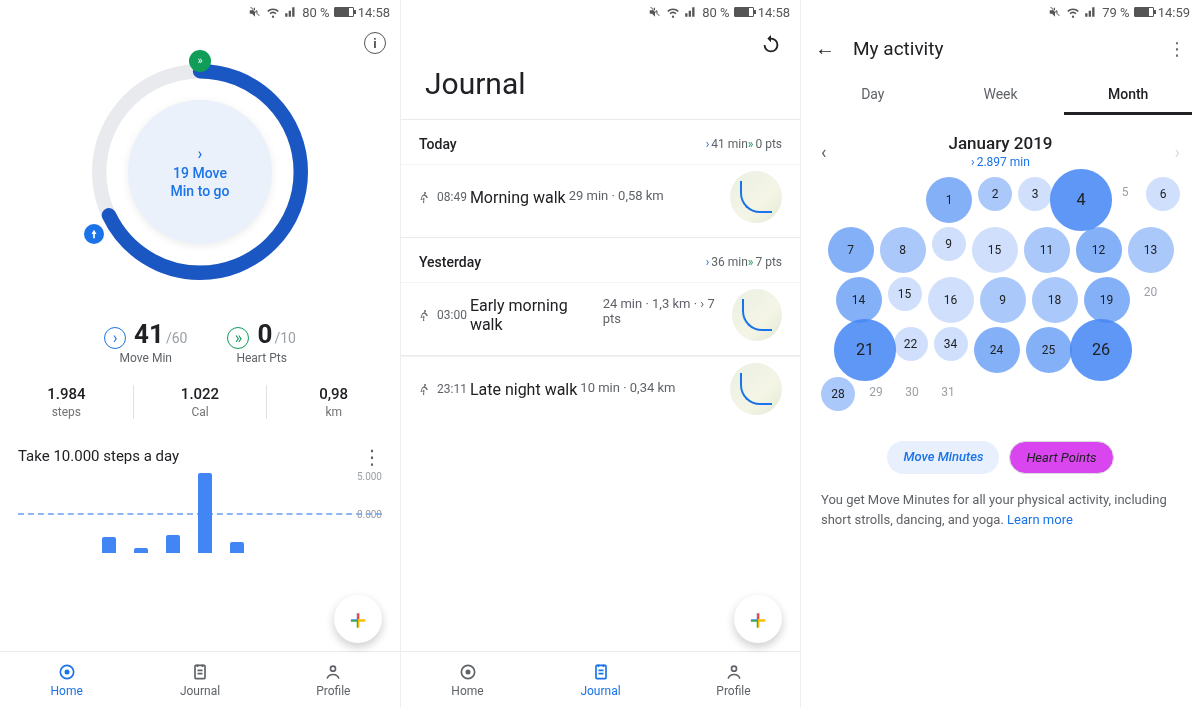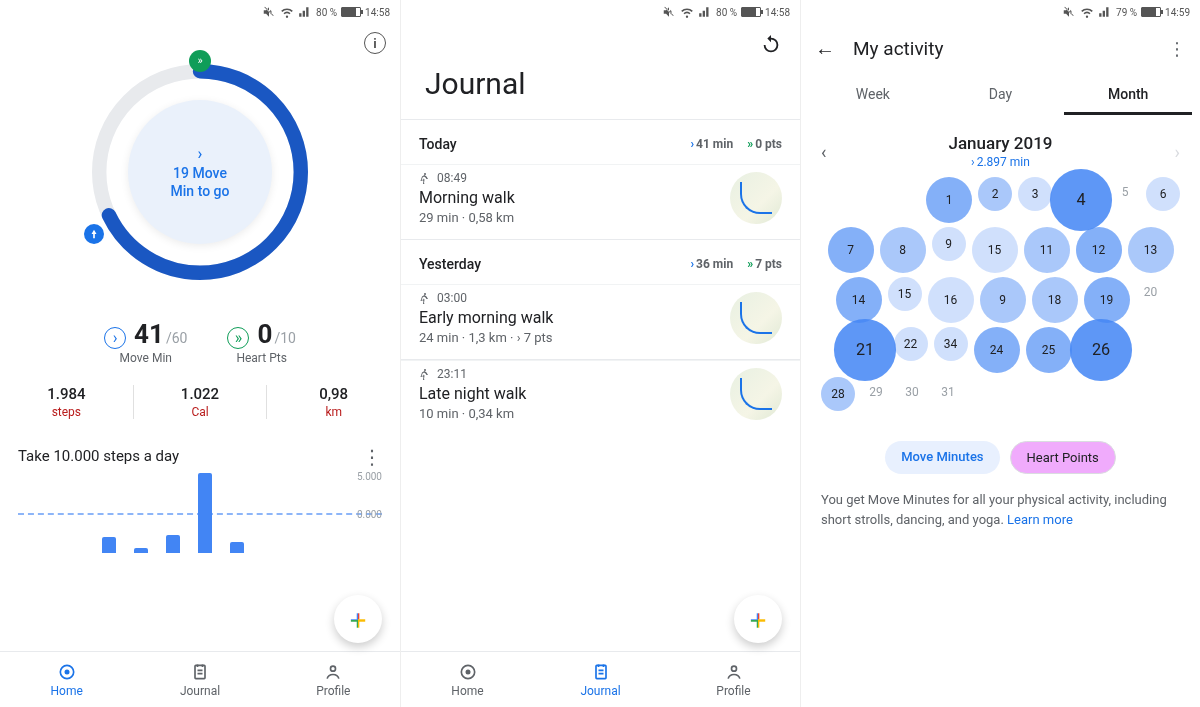--- a/index.html
+++ b/index.html
@@ -1,21 +1,21 @@
 <!DOCTYPE html>
 <html><head>
 <meta charset="utf-8">
 <style>
   * { margin:0; padding:0; box-sizing:border-box; font-family:Roboto,-apple-system,Helvetica,Arial,sans-serif; }
   body { background:#fff; width:1200px; height:707px; display:flex; overflow:hidden; }
   .screen { width:400px; height:707px; position:relative; background:#fff; display:flex; flex-direction:column; }
   .screen + .screen { border-left:1px solid #eee; }
 
   
-  .statusbar { height:24px; display:flex; justify-content:flex-end; align-items:center; gap:4px; padding:0 10px; font-size:10px; color:#555; }
+  .statusbar { height:24px; display:flex; justify-content:flex-end; align-items:center; gap:4px; padding:0 10px; font-size:13px; color:#555; }
   .statusbar svg { width:14px; height:14px; }
   .statusbar .batt { border:1px solid #555; width:20px; height:10px; position:relative; border-radius:1px;}
   .statusbar .batt::after{content:"";position:absolute;right:-3px;top:2px;width:2px;height:4px;background:#555;}
   .statusbar .batt i{display:block;height:100%;width:80%;background:#555;}
 
   
   .s1-top { position:relative; height:295px; display:flex; align-items:center; justify-content:center; }
   .info-icon{position:absolute;top:8px;right:14px;width:22px;height:22px;border:1.5px solid #555;border-radius:50%;display:flex;align-items:center;justify-content:center;font-size:13px;color:#555;font-weight:bold;}
   .ring-outer{position:relative;width:240px;height:240px;}
   .dashed-ring{position:absolute;inset:14px;border:1px dashed #0d9488;border-radius:50%;opacity:.35;}
@@ -34,21 +34,21 @@
   .cnt-ic.blue{border-color:#1a73e8;color:#1a73e8;}
   .cnt-ic.green{border-color:#0f9d58;color:#0f9d58;}
   .cnt .big{font-size:26px;font-weight:700;color:#202124;}
   .cnt .goal{font-size:14px;color:#9aa0a6;}
   .cnt .lbl{font-size:12px;color:#5f6368;margin-top:2px;}
 
   .s1-stats{display:flex;justify-content:center;gap:0;margin-top:20px;}
   .stat{flex:1;text-align:center;padding:0 10px;}
   .stat + .stat{border-left:1px solid #e0e0e0;}
   .stat .v{font-size:15px;font-weight:500;color:#202124;}
-  .stat .l{font-size:12px;color:#b91c1c;margin-top:2px;}
+  .stat .l{font-size:12px;color:#737373;margin-top:2px;}
 
   .s1-card{margin-top:28px;padding:0 18px;}
   .s1-card-head{display:flex;align-items:flex-start;justify-content:space-between;}
   .s1-card-head .t{font-size:15px;color:#202124;}
   .kebab{font-size:20px;color:#5f6368;line-height:1;}
   .s1-bars{position:relative;height:80px;margin-top:6px;}
   .s1-bars .dash{position:absolute;left:0;right:0;top:40px;border-top:2px dashed #4285f4;opacity:.6;}
   .s1-bars .bars{position:absolute;bottom:0;left:20px;right:40px;display:flex;align-items:flex-end;gap:18px;height:100%;}
   .s1-bars .bar{width:14px;background:#4285f4;border-radius:2px 2px 0 0;}
   .yl{position:absolute;right:0;font-size:10px;color:#9aa0a6;}
@@ -59,26 +59,26 @@
   .nav-item{flex:1;display:flex;flex-direction:column;align-items:center;justify-content:center;gap:2px;font-size:12px;color:#5f6368;}
   .nav-item.active{color:#1a73e8;}
   .nav-item svg{width:20px;height:20px;}
 
   
   .s2-head{display:flex;justify-content:flex-end;padding:10px 18px 0;}
   .sync-icon{width:22px;height:22px;}
   .s2-title{font-size:30px;font-weight:400;color:#202124;padding:10px 24px 18px;}
   .sec{border-top:1px solid #e8eaed;}
   .sec-h{display:flex;align-items:center;justify-content:space-between;padding:16px 18px 12px;font-size:14px;color:#202124;font-weight:500;}
-  .sec-h .right{display:flex;gap:14px;font-size:12px;color:#5f6368;font-weight:700;}
+  .sec-h .right{display:flex;font-size:12px;color:#5f6368;font-weight:400;}
   .chip-blue{color:#1a73e8;}
   .chip-green{color:#0f9d58;}
   .chev-sm{font-size:12px;margin-right:2px;}
   .entry{display:flex;align-items:center;justify-content:space-between;padding:6px 18px 14px;border-top:1px solid #f1f3f4;}
-  .entry-left{display:flex;flex-direction:column;gap:3px;}
+  .entry-left{display:flex;flex-direction:row;gap:3px;}
   .entry-row1{display:flex;align-items:center;gap:6px;font-size:12px;color:#5f6368;}
   .walk-ic{width:12px;height:12px;}
   .entry-title{font-size:16px;color:#202124;}
   .entry-sub{font-size:13px;color:#5f6368;}
   .map-thumb{width:52px;height:52px;border-radius:50%;background:linear-gradient(135deg,#e8f0e2 0%,#f5f5e6 60%,#e0e9d5 100%);position:relative;overflow:hidden;}
   .map-thumb::after{content:"";position:absolute;inset:10px;border-left:2px solid #1a73e8;border-bottom:2px solid #1a73e8;border-radius:0 0 0 20px;}
 
   
   .s3-head{display:flex;align-items:center;padding:12px 14px;gap:18px;}
   .back-arrow{font-size:20px;color:#202124;}
@@ -99,23 +99,23 @@
   .bubble.s1{background:rgba(66,133,244,.25);}
   .bubble.s2{background:rgba(66,133,244,.45);}
   .bubble.s3{background:rgba(66,133,244,.65);}
   .bubble.s4{background:rgba(66,133,244,.85);transform:scale(1.35);}
   .bubble.s0{background:transparent;width:30px;height:30px;color:#9aa0a6;}
   .bubble.sm{width:34px;height:34px;}
   .dow{display:flex;justify-content:space-around;padding:0 14px;margin-top:6px;}
   .dow span{font-size:12px;color:#5f6368;}
   .dow span.b{color:#202124;font-weight:500;}
   .pill-row{display:flex;gap:10px;justify-content:center;margin-top:14px;}
-  .pill{padding:8px 16px;border-radius:20px;font-size:13px;}
+  .pill{padding:8px 16px;border-radius:20px;font-size:13px;font-style:italic;}
   .pill.blue{background:#e8f0fe;color:#1a73e8;font-weight:500;}
-  .pill.white{background:#f0abfc;border:1px solid #dadce0;color:#202124;text-align:right;}
+  .pill.white{background:#d946ef;border:1px solid #dadce0;color:#202124;text-align:right;}
   .help{font-size:13px;color:#5f6368;padding:16px 20px 0;line-height:1.5;}
   .help a{color:#1a73e8;}
 </style>
 </head>
 <body>
 
 <div class="screen">
   <div class="statusbar">
     <svg viewBox="0 0 24 24" fill="#555">
         <path d="M16.5 12A4.5 4.5 0 0014 8v8a4.5 4.5 0 002.5-4zM3 9v6h4l5 5V4L7 9H3zm16 10L4 4l1-1 15 15-1 1z"></path>
@@ -374,22 +374,22 @@
         <i style="width:79%"></i>
       </span>
     <span>14:59</span>
   </div>
   <div class="s3-head">
     <span class="back-arrow">←</span>
     <span class="s3-title">My activity</span>
     <span class="dots3">⋮</span>
   </div>
   <div class="tabs3">
+    <div class="tab3">Day</div>
     <div class="tab3">Week</div>
-    <div class="tab3">Day</div>
     <div class="tab3 active">Month</div>
   </div>
   <div class="month-nav">
     <span class="mn-arrow">‹</span>
     <div class="mn-center">
       <div class="mn-title">January 2019</div>
       <div class="mn-sub"><span class="chip-blue chev-sm">›</span><span>2.897 min</span></div>
     </div>
     <span class="mn-arrow dis">›</span>
   </div>

